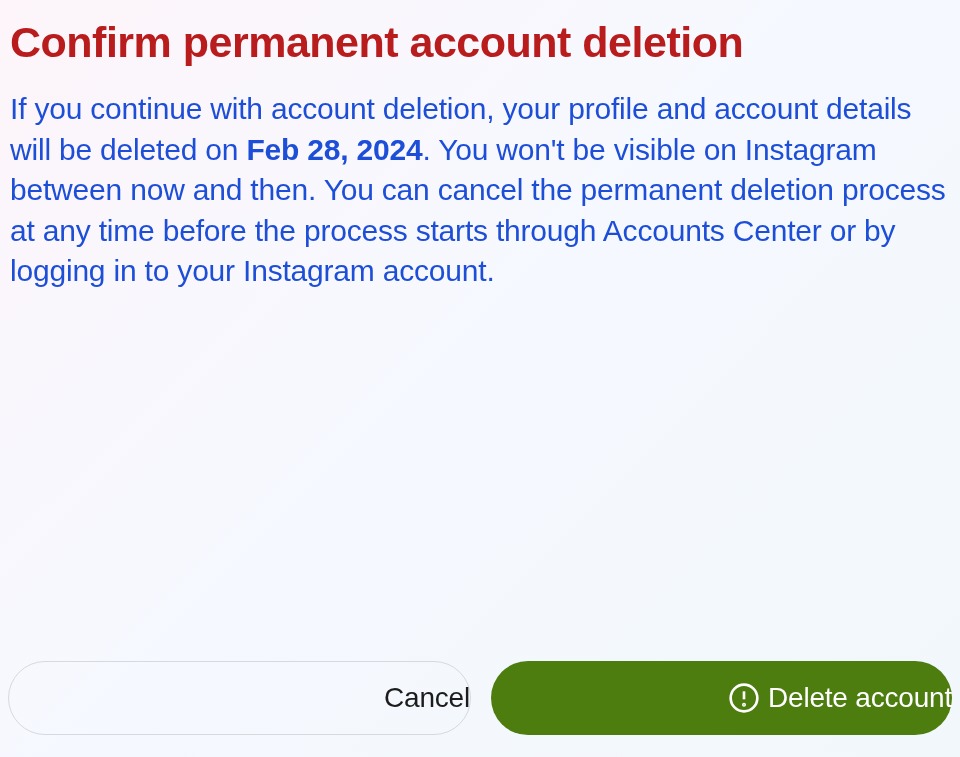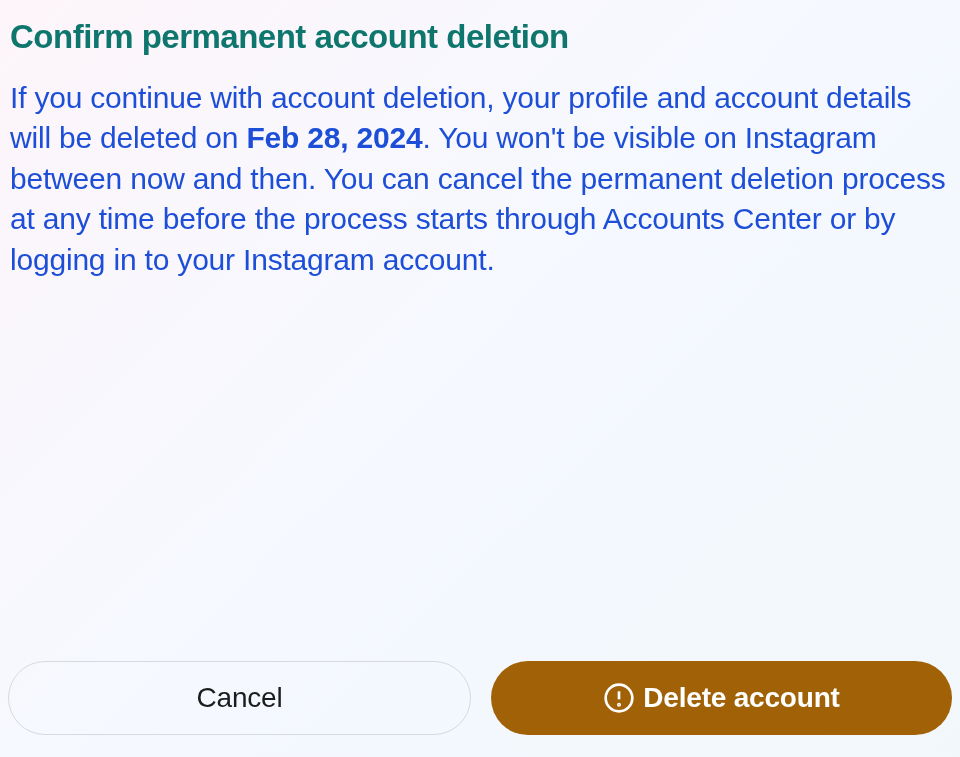--- a/index.html
+++ b/index.html
@@ -11,23 +11,23 @@
       font-family: -apple-system, BlinkMacSystemFont, "Segoe UI", Helvetica, Arial, sans-serif;
       width: 960px;
       height: 757px;
       background: linear-gradient(135deg, #fdf5fa 0%, #f5f9ff 50%, #f2f7fb 100%);
       display: flex;
       flex-direction: column;
       padding: 18px 10px 18px 10px;
       position: relative;
     }
     .title {
-      font-size: 33px;
+      font-size: 43px;
       font-weight: 700;
-      color: #0f766e;
+      color: #b91c1c;
       letter-spacing: -0.5px;
       margin-bottom: 22px;
       line-height: 1.15;
     }
     .body-text {
       font-size: 30px;
       color: #1d4ed8;
       line-height: 1.35;
       letter-spacing: -0.2px;
       max-width: 940px;
@@ -44,35 +44,34 @@
       gap: 20px;
     }
     .btn {
       flex: 1;
       height: 74px;
       border-radius: 40px;
       font-size: 28px;
       font-weight: 500;
       display: flex;
       align-items: center;
-      justify-content: center;
+      justify-content: flex-end;
       cursor: pointer;
       letter-spacing: -0.2px;
     }
     .btn-cancel {
       background: transparent;
       border: 1.5px solid #d6d9dd;
       color: #1c1c1c;
     }
     .btn-delete {
-      background: #a16207;
+      background: #4d7c0f;
       border: none;
       color: #ffffff;
       gap: 8px;
-      font-weight: bold;
     }
     .alert-icon {
       width: 32px;
       height: 32px;
       display: inline-block;
     }
   </style>
 </head>
 <body>
 

